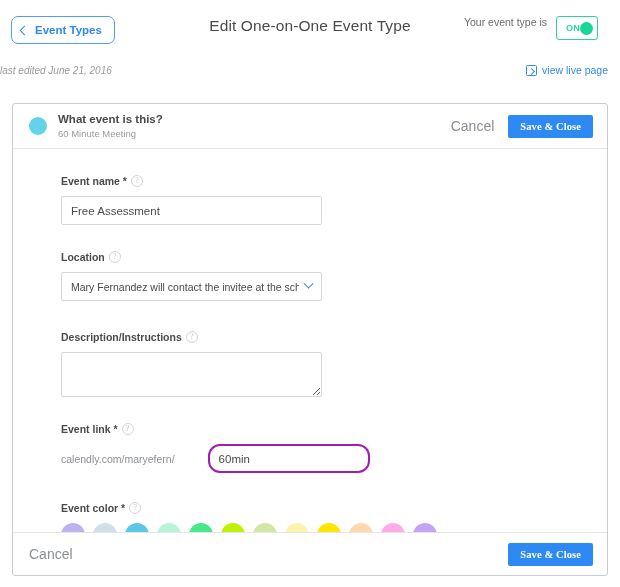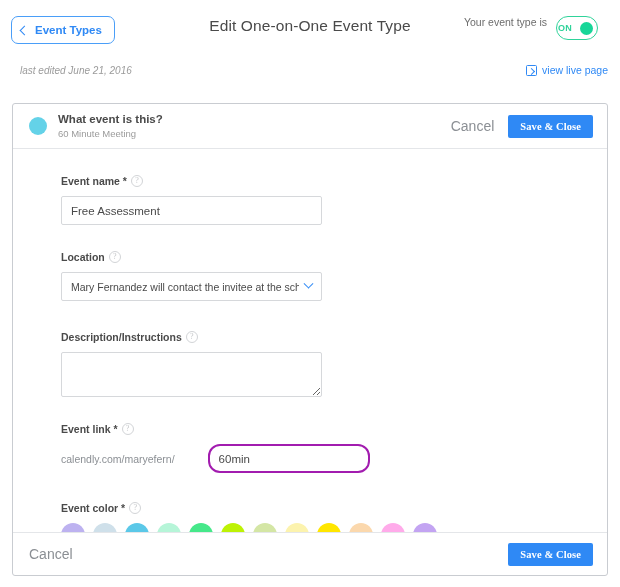--- a/index.html
+++ b/index.html
@@ -81,26 +81,26 @@
     gap: 9px;
   }
   .toggle-label {
     font-size: 10.5px;
     color: #6d6d6d;
   }
   .toggle {
     width: 42px;
     height: 24px;
     border: 1.5px solid #2fd39a;
-    border-radius: 12px;
+    border-radius: 3px;
     background: #ffffff;
     display: flex;
     align-items: center;
     justify-content: space-between;
-    padding: 0 4px 0 1px;
+    padding: 0 4px 0 9px;
     cursor: pointer;
   }
   .toggle .on-text {
     font-size: 9px;
     color: #2fd39a;
     font-weight: bold;
     letter-spacing: 0.2px;
   }
   .toggle .knob {
     width: 13px;
@@ -111,21 +111,21 @@
   }
 
   
   .meta-row {
     position: relative;
     height: 24px;
     padding: 0 12px;
   }
   .last-edited {
     position: absolute;
-    left: 20px;
+    left: 0;
     top: 3px;
     font-style: italic;
     font-size: 10px;
     color: #9b9b9b;
   }
   .view-live {
     position: absolute;
     right: 12px;
     top: 2px;
     display: flex;

